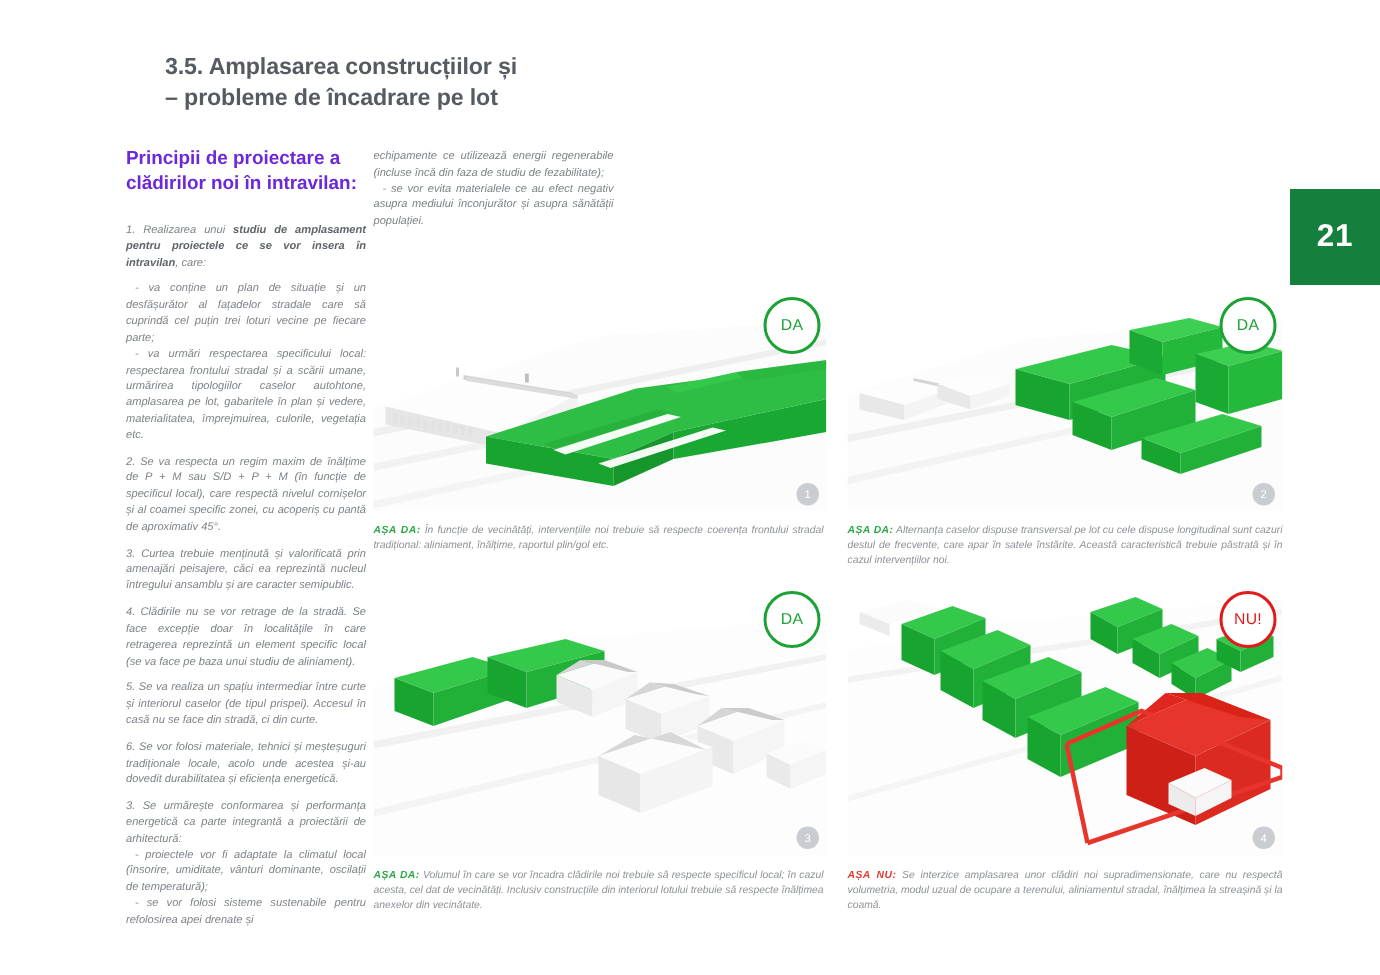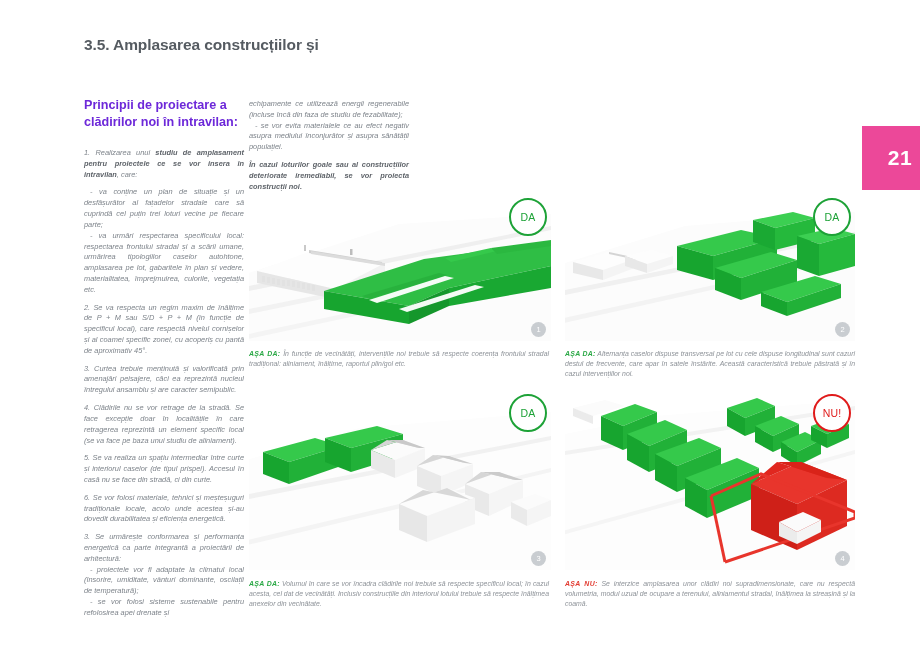--- a/index.html
+++ b/index.html
@@ -9,35 +9,34 @@
     font-family:"Liberation Sans", sans-serif;
     color:#4a4f55;
     position:relative;
     overflow:hidden;
   }
   .page{position:absolute;inset:0;}
 
   
   .page-tab{
     position:absolute; right:0; top:126px;
-    width:40px; height:64px;
-    background:#ec4899;
+    width:60px; height:64px;
+    background:#15803d;
     display:flex; align-items:center; justify-content:center;
     color:#ffffff; font-size:21px; font-weight:bold;
     letter-spacing:.5px;
-    padding-left:18px;
   }
 
   
   .chapter-title{
     position:absolute; left:84px; top:34px; width:320px;
     font-size:15.5px; font-weight:bold; line-height:1.38;
     color:#555b61; letter-spacing:-.1px;
   }
-  .chapter-title div{white-space:nowrap;}
+  .chapter-title div{white-space:nowrap;margin-left:26px;}
 
   .lead-title{
     position:absolute; left:84px; top:97px; width:170px;
     font-size:12.6px; font-weight:bold; line-height:1.34;
     color:#6d28d9;
   }
 
   
   .col{
     position:absolute;
@@ -100,20 +99,21 @@
 <body>
 
 <div class="page">
 
   <div class="page-tab">
     <span>21</span>
   </div>
 
   <div class="chapter-title">
     <div>3.5. Amplasarea construcțiilor și</div>
+    <div>– probleme de încadrare pe lot</div>
   </div>
 
   <div class="lead-title">Principii de proiectare a clădirilor noi în intravilan:</div>
 
   <div class="col" id="col-left">
     <p>
       <span>1. Realizarea unui </span><b>studiu de amplasament pentru proiectele ce se vor insera în intravilan</b><span>, care:</span>
     </p>
     <p class="tight">
         <span class="ind">- va conține un plan de situație și un desfășurător al fațadelor stradale care să cuprindă cel puțin trei loturi vecine pe fiecare parte;</span>
@@ -133,21 +133,20 @@
     <p>
         <span class="ind">- se vor folosi sisteme sustenabile pentru refolosirea apei drenate și</span>
       </p>
   </div>
 
   <div class="col" id="col-mid">
     <p class="tight">echipamente ce utilizează energii regenerabile (incluse încă din faza de studiu de fezabilitate);</p>
     <p>
         <span class="ind">- se vor evita materialele ce au efect negativ asupra mediului înconjurător și asupra sănătății populației.</span>
       </p>
-    <p class="callout">În cazul loturilor goale sau al construcțiilor deteriorate iremediabil, se vor proiecta construcții noi.</p>
   </div>
 
   <div class="fig" style="left:249px;top:196px;width:302px;height:145px;">
     <div class="canvas">
       <svg width="302" height="145" viewBox="0 0 302 145">
 
         <polygon points="-10,80 150,28 302,18 302,145 -10,145" fill="#fcfcfc"></polygon>
         <polygon points="-10,92 302,30 302,34 -10,97" fill="#efefef"></polygon>
         <polygon points="-10,115 302,52 302,56 -10,120" fill="#f2f2f2"></polygon>
         <polygon points="-10,140 302,74 302,78 -10,145" fill="#f4f4f4"></polygon>

